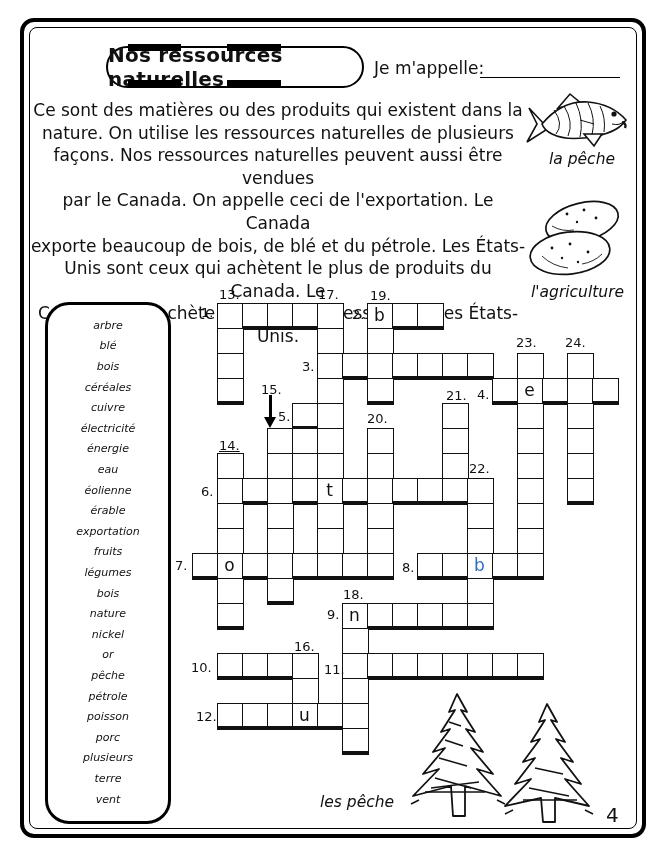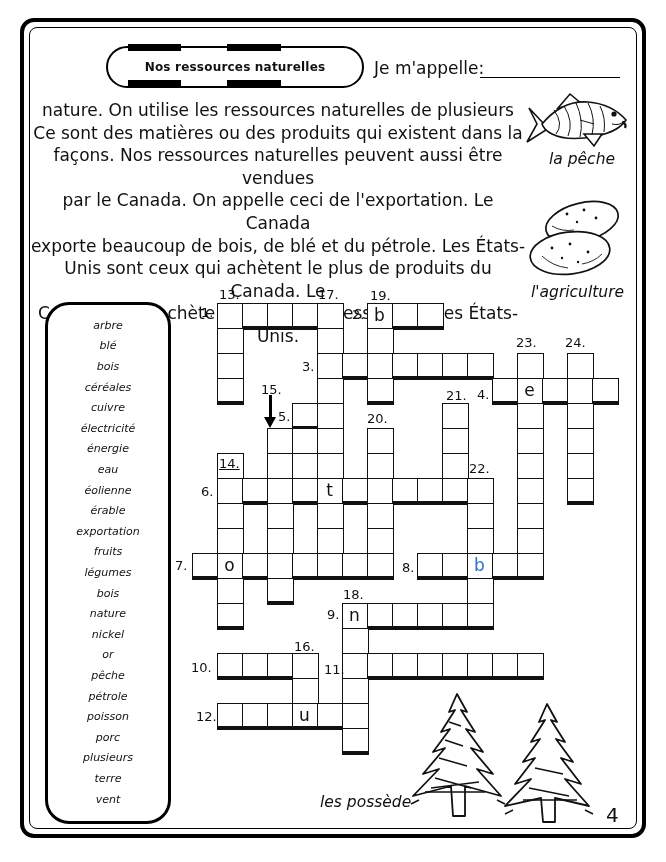--- a/index.html
+++ b/index.html
@@ -6,21 +6,21 @@
   body{width:666px;height:862px;position:relative;overflow:hidden;
        font-family:"DejaVu Sans",sans-serif;color:#111;}
   .frame-outer{position:absolute;left:20px;top:18px;right:20px;bottom:24px;
        border:4px solid #000;border-radius:14px;}
   .frame-inner{position:absolute;left:29px;top:27px;right:29px;bottom:33px;
        border:1.6px solid #000;border-radius:8px;}
   
   .title-oval{position:absolute;left:106px;top:46px;width:254px;height:38px;
        border:2.6px solid #000;border-radius:24px;background:#fff;z-index:2;
        display:flex;align-items:center;justify-content:center;}
-  .title-oval span{font-size:12px;font-weight:bold;letter-spacing:.2px;}
+  .title-oval span{font-size:20px;font-weight:bold;letter-spacing:.2px;}
   .title-bar{position:absolute;height:7px;background:#000;z-index:3;}
   .name-label{position:absolute;left:374px;top:58px;font-size:17px;}
   .name-line{position:absolute;left:480px;top:56px;width:140px;height:21px;
        border-bottom:1.7px solid #000;}
   
   .para{position:absolute;left:30px;top:99px;width:496px;text-align:center;
        font-size:17px;line-height:22.6px;}
   .caption{position:absolute;font-style:italic;font-size:15.5px;}
   
   .word-box{position:absolute;left:45px;top:302px;width:120px;height:516px;
@@ -51,22 +51,22 @@
 <div class="title-bar" style="left:227px;top:44px;width:54px;"></div>
 <div class="title-bar" style="left:128px;top:80px;width:53px;"></div>
 <div class="title-bar" style="left:227px;top:80px;width:54px;"></div>
 <div class="title-oval">
   <span>Nos ressources naturelles</span>
 </div>
 <div class="name-label">Je m'appelle:</div>
 <div class="name-line"></div>
 
 <div class="para">
+  <div>Ce sont des matières ou des produits qui existent dans la</div>
   <div>nature. On utilise les ressources naturelles de plusieurs</div>
-  <div>Ce sont des matières ou des produits qui existent dans la</div>
   <div>façons. Nos ressources naturelles peuvent aussi être vendues</div>
   <div>par le Canada. On appelle ceci de l'exportation. Le Canada</div>
   <div>exporte beaucoup de bois, de blé et du pétrole. Les États-</div>
   <div>Unis sont ceux qui achètent le plus de produits du Canada. Le</div>
   <div>Canada aussi achète beaucoup de ressources des États-Unis.</div>
 </div>
 
 <svg style="left:524px;top:90px;" width="108" height="62" viewBox="0 0 108 62">
   <g stroke="#111" fill="#fff" stroke-width="1.6">
     <path d="M20,34 L5,18 L13,34 L3,52 L22,40 Z"></path>
@@ -265,21 +265,21 @@
     <div class="cw-num" style="left: 477px; top: 388px;">4.</div>
     <div class="cw-num" style="left: 278px; top: 410px;">5.</div>
     <div class="cw-num" style="left: 201px; top: 485px;">6.</div>
     <div class="cw-num" style="left: 175px; top: 559px;">7.</div>
     <div class="cw-num" style="left: 402px; top: 561px;">8.</div>
     <div class="cw-num" style="left: 327px; top: 608px;">9.</div>
     <div class="cw-num" style="left: 191px; top: 661px;">10.</div>
     <div class="cw-num" style="left: 324px; top: 663px;">11.</div>
     <div class="cw-num" style="left: 196px; top: 710px;">12.</div>
     <div class="cw-num" style="left: 219px; top: 288px;">13.</div>
-    <div class="cw-num" style="left: 219px; top: 457px; text-decoration: underline;">14.</div>
+    <div class="cw-num" style="left: 219px; top: 439px; text-decoration: underline;">14.</div>
     <div class="cw-num" style="left: 261px; top: 383px;">15.</div>
     <div class="cw-num" style="left: 294px; top: 640px;">16.</div>
     <div class="cw-num" style="left: 318px; top: 288px;">17.</div>
     <div class="cw-num" style="left: 343px; top: 588px;">18.</div>
     <div class="cw-num" style="left: 370px; top: 289px; text-align: right;">19.</div>
     <div class="cw-num" style="left: 367px; top: 412px;">20.</div>
     <div class="cw-num" style="left: 446px; top: 389px;">21.</div>
     <div class="cw-num" style="left: 469px; top: 462px;">22.</div>
     <div class="cw-num" style="left: 516px; top: 336px;">23.</div>
     <div class="cw-num" style="left: 565px; top: 336px;">24.</div>
@@ -313,15 +313,15 @@
     <path d="M142,16 L134,34 L140,32 L126,54 L135,51 L118,74 L130,70 L110,96 L126,91 L100,118 L136,110 L138,134 L150,134 L150,110 L184,118 L160,91 L176,96 L156,70 L168,74 L151,51 L160,54 L146,32 L152,34 Z"></path>
   </g>
   <g stroke="#111" fill="none" stroke-width="1.4">
     <path d="M124,100 L164,108"></path>
       <path d="M118,112 L172,112"></path>
     <path d="M130,80 L158,86"></path>
       <path d="M108,122 L100,126"></path>
     <path d="M180,122 L188,126"></path>
   </g>
 </svg>
-<div class="caption" style="left:320px;top:793px;">les possède</div>
+<div class="caption" style="left:320px;top:793px;">les pêche</div>
 
 <div class="page-num">4</div>
 
 </body></html>

